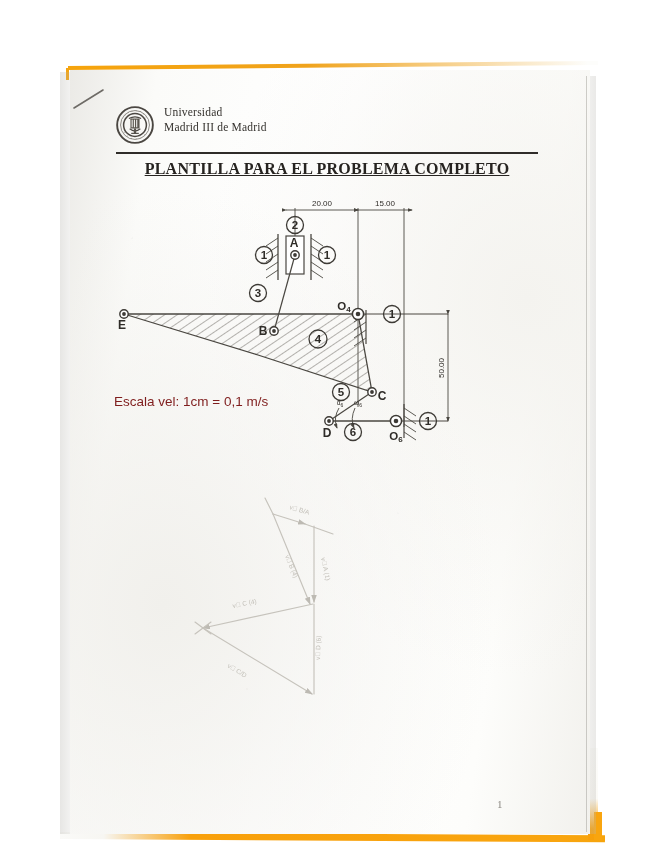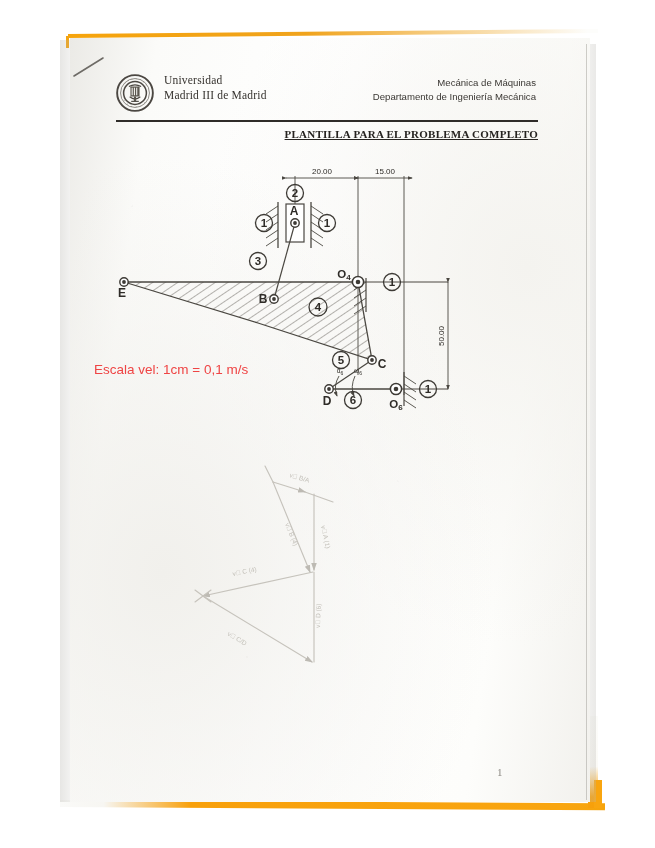--- a/index.html
+++ b/index.html
@@ -3,21 +3,21 @@
 <meta charset="utf-8">
 <title>Plantilla Problema Completo</title>
 <style>
   html,body{margin:0;padding:0;background:#ffffff;}
   body{
     width:655px;height:848px;position:relative;overflow:hidden;
     font-family:"Liberation Sans", sans-serif;
   }
 
   
-  #scan{position:absolute;inset:0;background:#ffffff;}
+  #scan{position:absolute;inset:0;background:#ffffff;margin-top:32px;}
 
   
   .edge-top{position:absolute;left:68px;top:34px;width:530px;height:4px;
     background:linear-gradient(90deg,#f6a40c 0%,#f0a31c 45%,#fdfdfb 98%);
     transform:rotate(-0.55deg);transform-origin:left center;}
   .edge-left{position:absolute;left:66px;top:36px;width:3px;height:12px;
     background:#f3a413;}
   .edge-bottom{position:absolute;left:60px;top:800px;width:545px;height:7px;
     background:linear-gradient(90deg,#fafaf8 0%,#f7f6f2 8%,#f8a00b 24%,#f9a50f 92%,#f6a40c 100%);
     transform:rotate(0.35deg);transform-origin:left center;}
@@ -46,31 +46,31 @@
   .hdr{position:absolute;left:116px;top:72px;width:420px;height:46px;}
   .logo{position:absolute;left:0;top:2px;width:38px;height:38px;}
   .uni-name{position:absolute;left:48px;top:1px;
     font-family:"Liberation Serif", serif;font-size:11.5px;color:#35322e;
     line-height:14.5px;letter-spacing:.2px;white-space:nowrap;}
   .dept{position:absolute;right:0;top:4px;text-align:right;
     font-family:"Liberation Sans", sans-serif;font-size:9.6px;color:#3a3733;
     line-height:13.5px;white-space:nowrap;}
   .hdr-rule{position:absolute;left:116px;top:120px;width:422px;height:2px;
     background:#2f2c29;}
-  .doc-title{position:absolute;left:116px;top:128px;width:422px;text-align:right;
-    font-family:"Liberation Serif", serif;font-weight:bold;font-size:11px;
+  .doc-title{position:absolute;left:116px;top:128px;width:422px;text-align:center;
+    font-family:"Liberation Serif", serif;font-weight:bold;font-size:16px;
     color:#262320;letter-spacing:.25px;text-decoration:underline;}
 
   
   .mech{position:absolute;left:108px;top:160px;width:380px;height:265px;}
   .mech svg{display:block;}
 
   
-  .scales{position:absolute;left:94px;top:358px;width:230px;
-    font-family:"Liberation Sans", sans-serif;font-size:13.5px;color:#ef4444;
+  .scales{position:absolute;left:114px;top:358px;width:230px;
+    font-family:"Liberation Sans", sans-serif;font-size:13.5px;color:#7f1d1d;
     line-height:24px;}
   .scales div{white-space:nowrap;}
 
   
   .poly{position:absolute;left:185px;top:450px;width:175px;height:225px;}
 
   
   .pageno{position:absolute;left:497px;top:766px;font-family:"Liberation Serif",serif;
     font-size:11px;color:#8d8a84;}
 
@@ -135,24 +135,20 @@
         <circle cx="65" cy="82" r="1.2"></circle>
           <circle cx="75" cy="75" r="1.2"></circle>
       </g>
     </svg>
 
     <div class="uni-name">
       <div>Universidad</div>
       <div>Madrid III de Madrid</div>
     </div>
 
-    <div class="dept">
-      <div>Mecánica de Máquinas</div>
-      <div>Departamento de Ingeniería Mecánica</div>
-    </div>
   </div>
 
   <div class="hdr-rule"></div>
   <div class="doc-title">PLANTILLA PARA EL PROBLEMA COMPLETO</div>
 
   <div class="mech">
     <svg width="380" height="265" viewBox="0 0 380 265">
       <defs>
         <pattern id="hatch" width="7" height="7" patternTransform="rotate(56)" patternUnits="userSpaceOnUse">
           <line x1="0" y1="0" x2="0" y2="7" stroke="#6b6761" stroke-width="1"></line>

